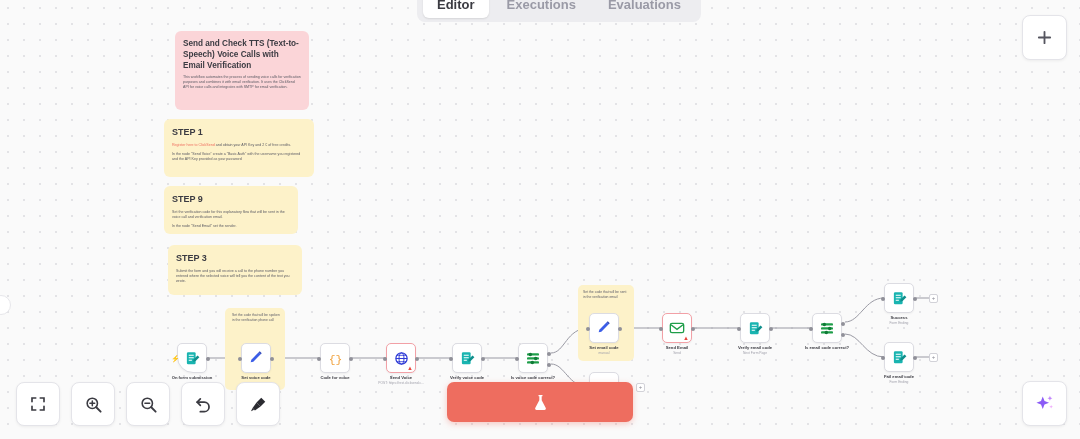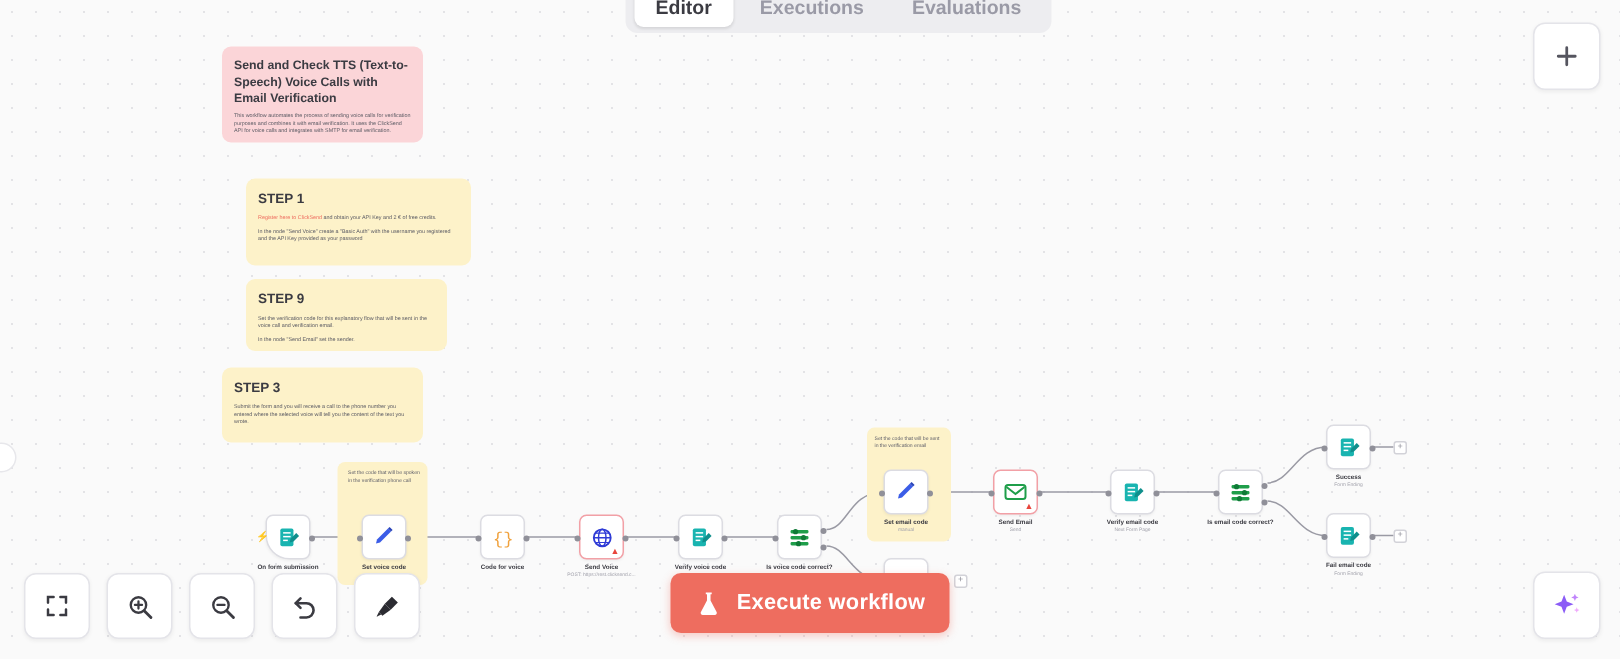--- a/index.html
+++ b/index.html
@@ -128,21 +128,21 @@
       <line x1="694" y1="328" x2="740" y2="328"></line>
       <line x1="772" y1="328" x2="812" y2="328"></line>
 
       <path d="M845 322 C 860 322, 865 298, 884 298"></path>
       <path d="M845 334 C 860 334, 865 357, 884 357"></path>
       <line x1="916" y1="298" x2="929" y2="298"></line>
       <line x1="916" y1="357" x2="929" y2="357"></line>
     </g>
   </svg>
 
-  <div class="note note-pink" style="left:148px;top:31px;width:134px;height:64px;">
+  <div class="note note-pink" style="left:175px;top:31px;width:134px;height:79px;">
     <div class="note-title">Send and Check TTS (Text-to-Speech) Voice Calls with Email Verification</div>
     <div class="note-body">
       <p>This workflow automates the process of sending voice calls for verification purposes and combines it with email verification. It uses the ClickSend API for voice calls and integrates with SMTP for email verification.</p>
     </div>
   </div>
 
   <div class="note note-yellow" style="left:164px;top:119px;width:150px;height:58px;">
     <div class="note-h">STEP 1</div>
     <div class="note-body">
       <p><a href="#">Register here to ClickSend</a><span> and obtain your API Key and 2 € of free credits.</span></p>
@@ -151,21 +151,21 @@
   </div>
 
   <div class="note note-yellow" style="left:164px;top:186px;width:134px;height:48px;">
     <div class="note-h">STEP 9</div>
     <div class="note-body">
       <p>Set the verification code for this explanatory flow that will be sent in the voice call and verification email.</p>
       <p>In the node "Send Email" set the sender.</p>
     </div>
   </div>
 
-  <div class="note note-yellow" style="left:148px;top:245px;width:134px;height:50px;">
+  <div class="note note-yellow" style="left:168px;top:245px;width:134px;height:50px;">
     <div class="note-h">STEP 3</div>
     <div class="note-body">
       <p>Submit the form and you will receive a call to the phone number you entered where the selected voice will tell you the content of the text you wrote.</p>
     </div>
   </div>
 
   <div class="node-group" style="left:225px;top:308px;width:60px;height:82px;"></div>
   <div class="group-cap" style="left:232px;top:313px;width:48px;">Set the code that will be spoken in the verification phone call</div>
 
   <div class="node-group" style="left:578px;top:285px;width:56px;height:76px;"></div>
@@ -420,14 +420,13 @@
       <path d="M9.5 9.5l5 5-7 5-3-3z" fill="#2b2b31"></path>
       <path d="M4.5 16.5l-2 4 4-2z" fill="#2b2b31"></path>
     </svg>
   </div>
 </div>
 
 <div class="exec-btn">
   <svg width="19" height="21" viewBox="0 0 24 24">
     <path d="M9.5 2.5h5v1.6h-1v5.2l5 9.4a1.8 1.8 0 0 1-1.6 2.8H7.1a1.8 1.8 0 0 1-1.6-2.8l5-9.4V4.1h-1z" fill="#ffffff"></path>
   </svg>
-  <span>Execute workflow</span>
 </div>
 
 </body></html>

